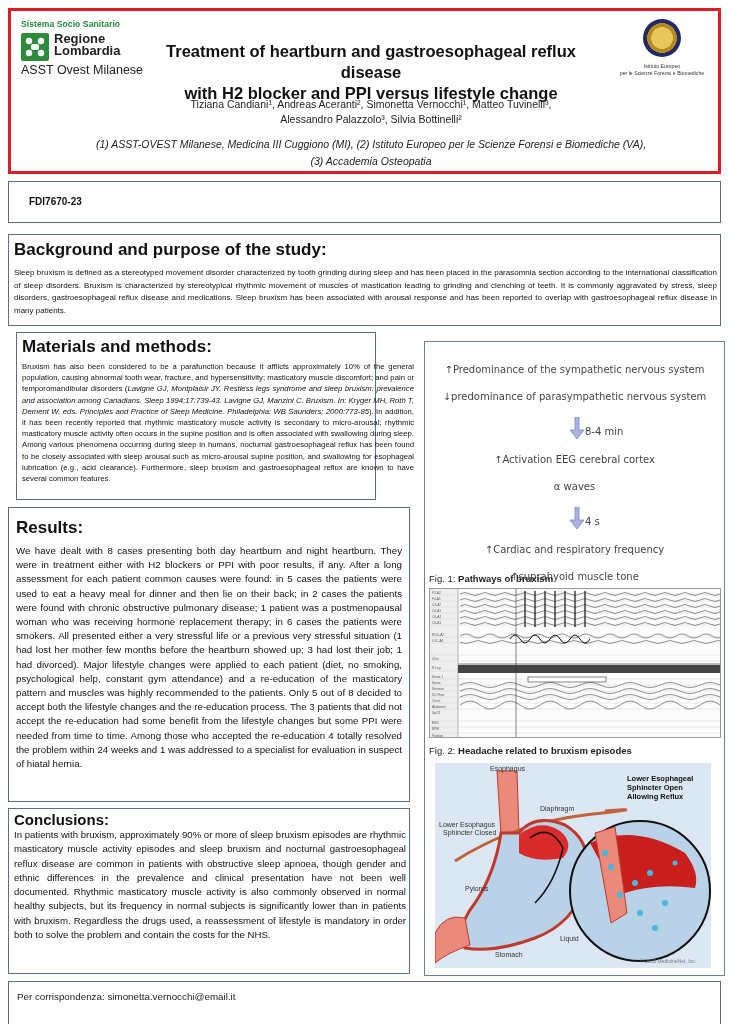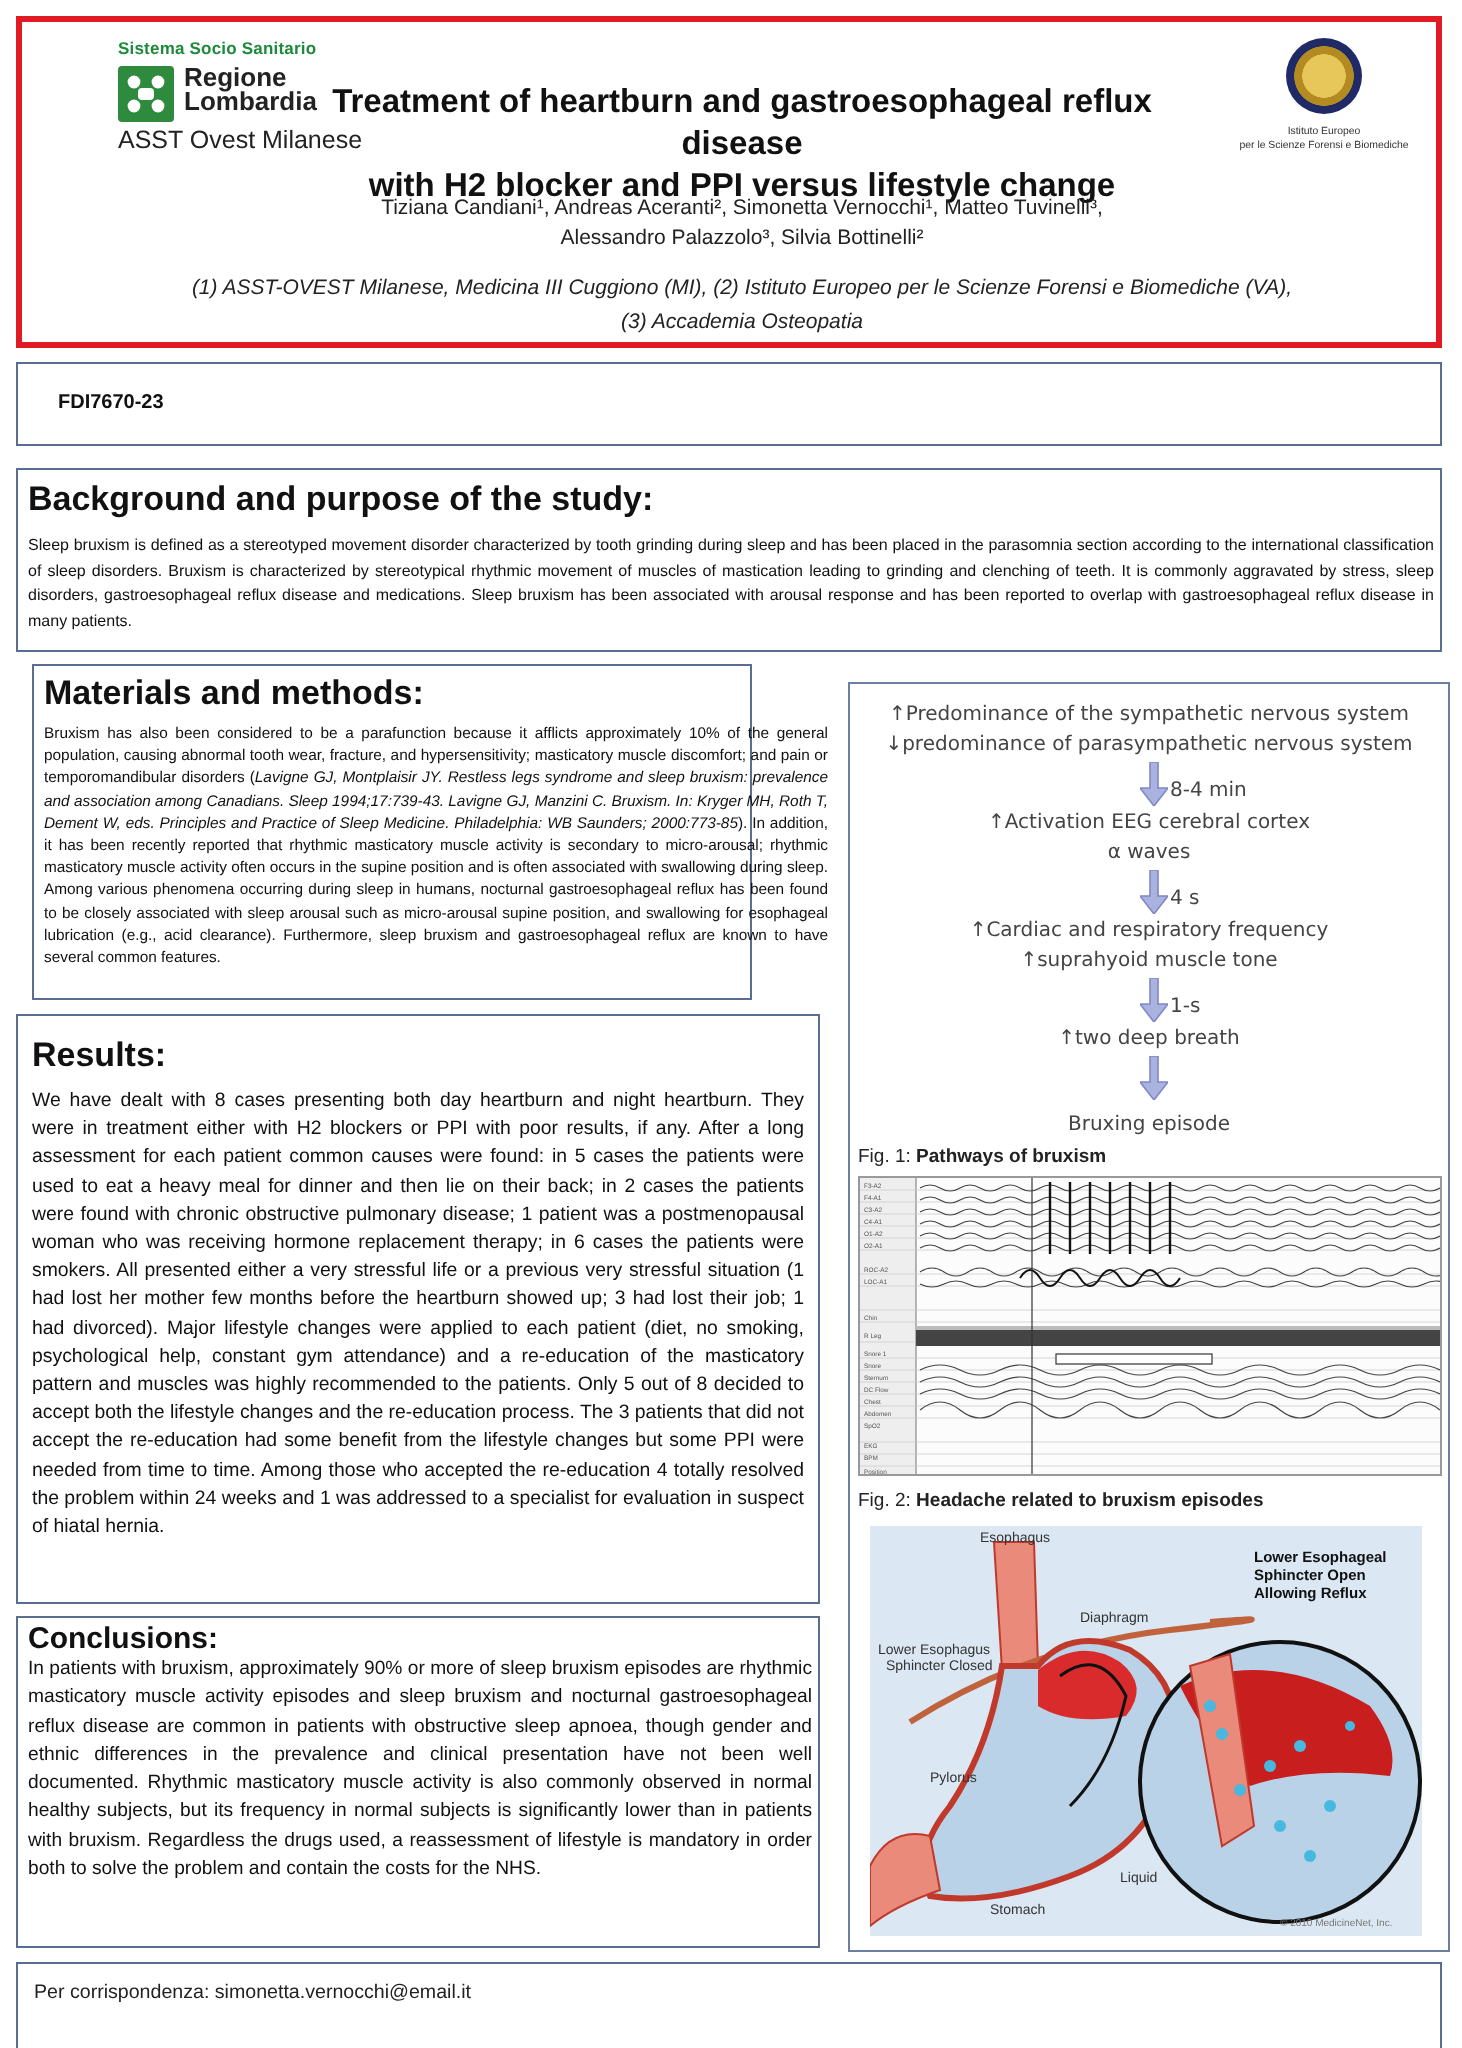--- a/index.html
+++ b/index.html
@@ -3,21 +3,21 @@
 <meta charset="utf-8">
 <style>
   * { box-sizing: border-box; margin: 0; padding: 0; }
   html, body { width: 731px; height: 1024px; background: #ffffff; overflow: hidden; }
   body { position: relative; font-family: "Liberation Sans", sans-serif; color: #111; }
 
   .box { position: absolute; border: 1.5px solid #5a6f8f; background: #fff; }
   .header-box { left: 8px; top: 8px; width: 713px; height: 166px; border: 3px solid #e01b24; }
 
   
-  .logo-left { position: absolute; left: 10px; top: 8px; width: 130px; margin-left: 38px; }
+  .logo-left { position: absolute; left: 10px; top: 8px; width: 130px; }
   .logo-ssr { font-size: 8.5px; color: #1f8a3c; font-weight: bold; letter-spacing: 0.1px; }
   .logo-row { display: flex; align-items: flex-start; margin-top: 4px; font-weight: bold; }
   .logo-square { width: 28px; height: 28px; background: #2e8b3d; border-radius: 2px; position: relative; }
   .logo-square svg { position: absolute; left: 3px; top: 3px; }
   .logo-rl { margin-left: 5px; font-size: 13px; line-height: 12px; color: #222; }
   .logo-asst { font-size: 12.5px; margin-top: 2px; color: #222; }
 
   .title { position: absolute; left: 130px; top: 30px; width: 460px; text-align: center;
            font-size: 16.5px; font-weight: bold; line-height: 21px; color: #111; }
   .authors { position: absolute; left: 150px; top: 86px; width: 420px; text-align: center;
@@ -42,21 +42,21 @@
 
   
   .mm-box { left: 16px; top: 332px; width: 360px; height: 168px; }
   .mm-h { position: absolute; left: 5px; top: 4px; font-size: 17px; }
   .mm-p { position: absolute; left: 5px; top: 28px; width: 392px; font-size: 7.7px; line-height: 11.2px; text-align: justify; }
 
   
   .diag-box { left: 424px; top: 341px; width: 301px; height: 635px; border-color: #6d7fa0; }
   .flow { position: absolute; left: 0; top: 8px; width: 100%; text-align: center; font-family: "DejaVu Sans", sans-serif;
           font-size: 10px; color: #444; line-height: 15px; }
-  .flow .step { margin: 0; }
+  .flow .step { margin: 12px; }
   .arrow-row { height: 24px; position: relative; }
   .arrow { position: absolute; left: 145px; top: 1px; width: 14px; height: 22px; }
   .arrow-lbl { position: absolute; left: 160px; top: 8px; font-size: 10px; color: #444; }
 
   .fig-cap { position: absolute; left: 4px; font-size: 9.5px; color: #222; }
   .fig-cap b { font-weight: bold; margin-top: 43px; }
   .fig1 { position: absolute; left: 4px; top: 246px; width: 292px; height: 150px; border: 1px solid #999; background: #fbfbfb; overflow: hidden; }
   .fig2 { position: absolute; left: 10px; top: 421px; width: 276px; height: 205px; background: #84cc16; overflow: hidden; }
 
   

